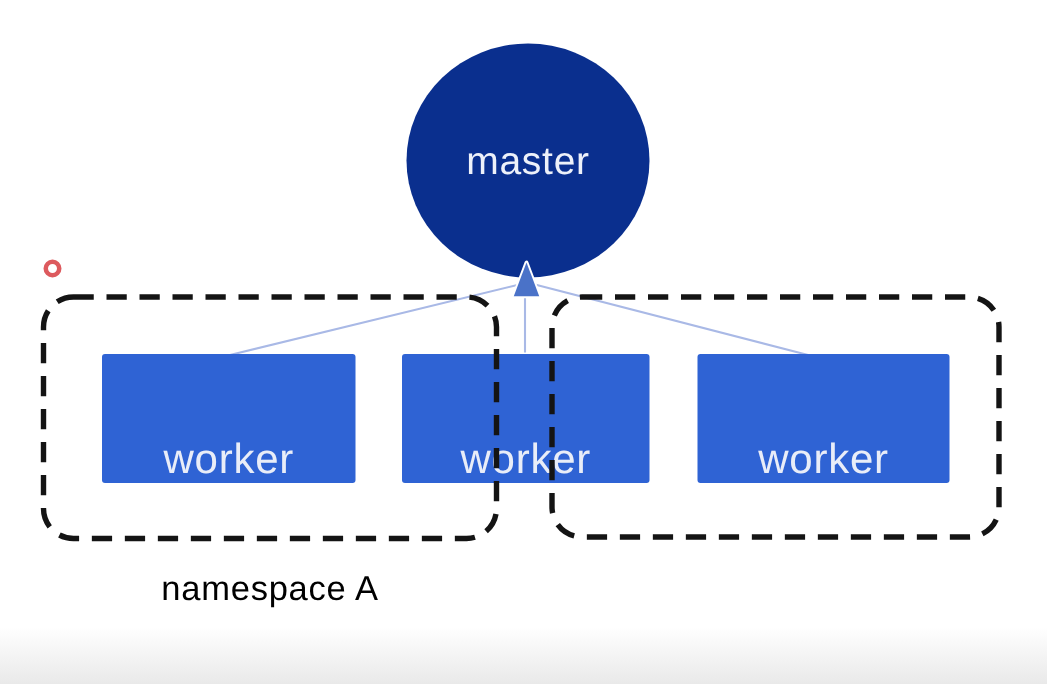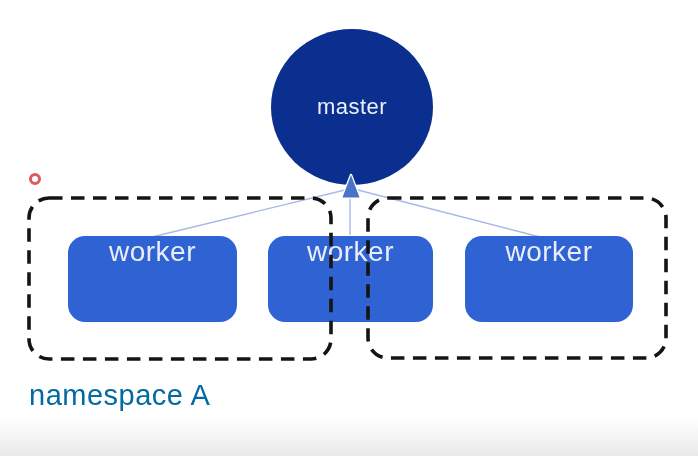--- a/index.html
+++ b/index.html
@@ -31,51 +31,52 @@
     position: absolute;
     left: 271px; top: 29px;
     width: 162px; height: 156px;
     background: #0a2f8e;
     border-radius: 50%;
     z-index: 2;
     display: flex;
     align-items: center;
     justify-content: center;
     color: #edf1fa;
-    font-size: 22px;
+    font-size: 26px;
     letter-spacing: 0.5px;
   }
 
   
   .worker-node {
     position: absolute;
     top: 236px;
     height: 86px;
     background: #2f63d4;
-    border-radius: 17px;
+    border-radius: 2px;
     z-index: 2;
     display: flex;
-    align-items: flex-start;
+    align-items: flex-end;
     justify-content: center;
     color: #e9edf8;
     font-size: 28px;
     letter-spacing: 0.5px;
   }
   #worker-1 { left: 68px;  width: 169px; }
   #worker-2 { left: 268px; width: 165px; }
   #worker-3 { left: 465px; width: 168px; }
 
   
   .ns-label {
     position: absolute;
     top: 379px;
     height: 36px;
     z-index: 3;
-    color: #0369a1;
-    font-size: 29px;
+    text-align: center;
+    color: #000000;
+    font-size: 23px;
     letter-spacing: 0.5px;
   }
   #ns-label-a { left: 29px;  width: 302px; }
   #ns-label-b { left: 368px; width: 298px; }
 
   
   .pointer-marker {
     position: absolute;
     left: 29px; top: 173px;
     width: 12px; height: 12px;

